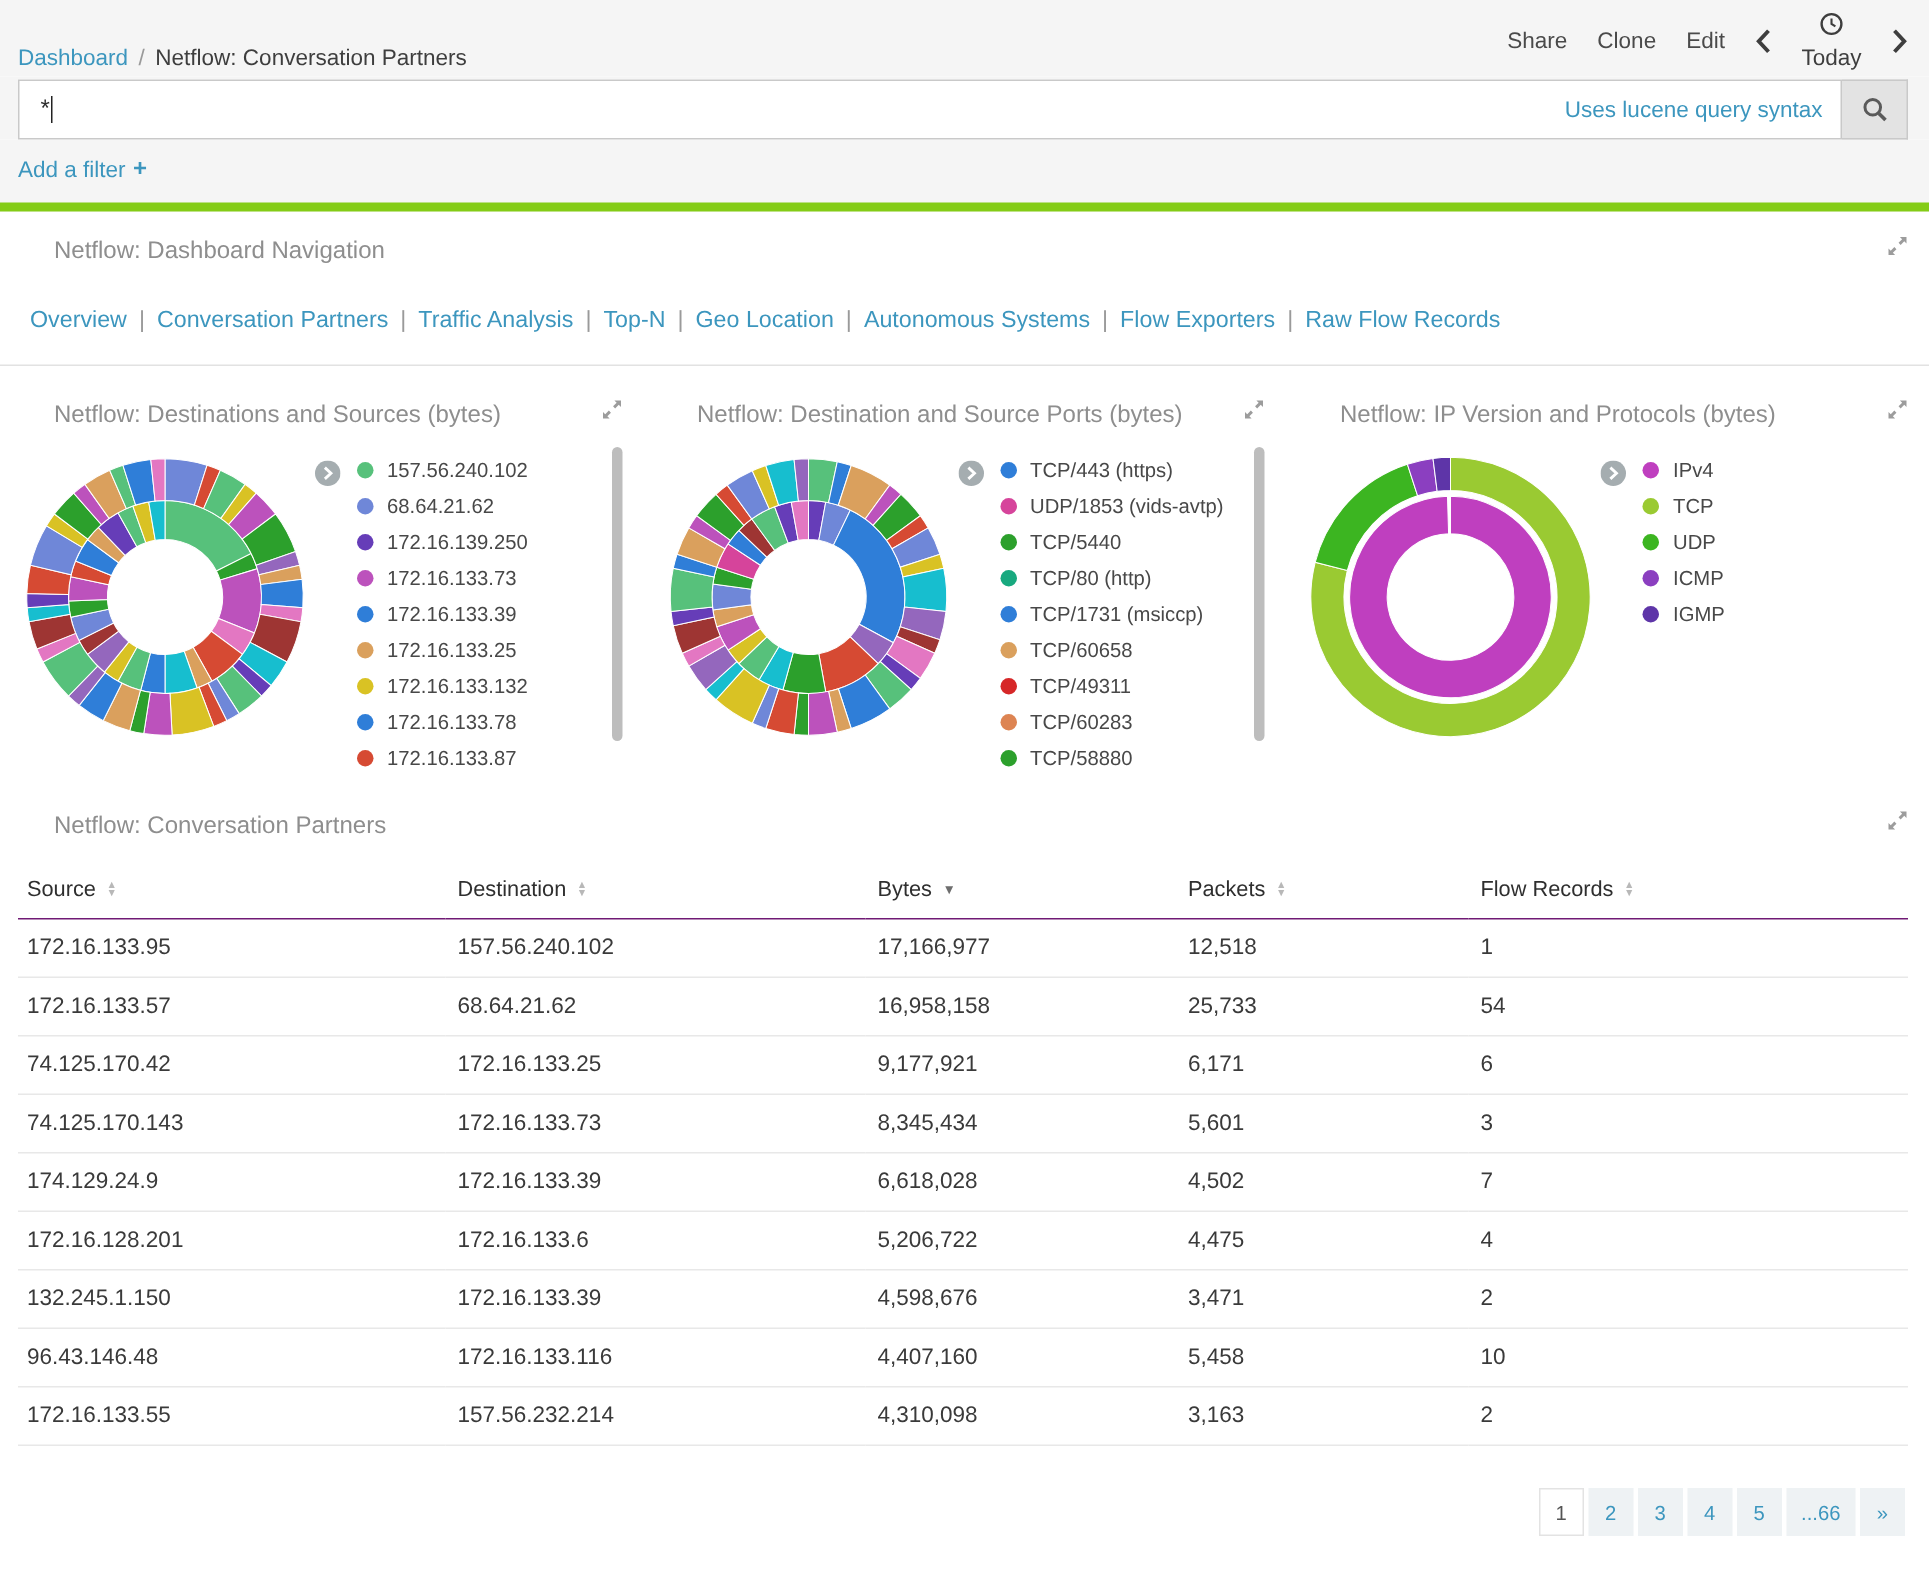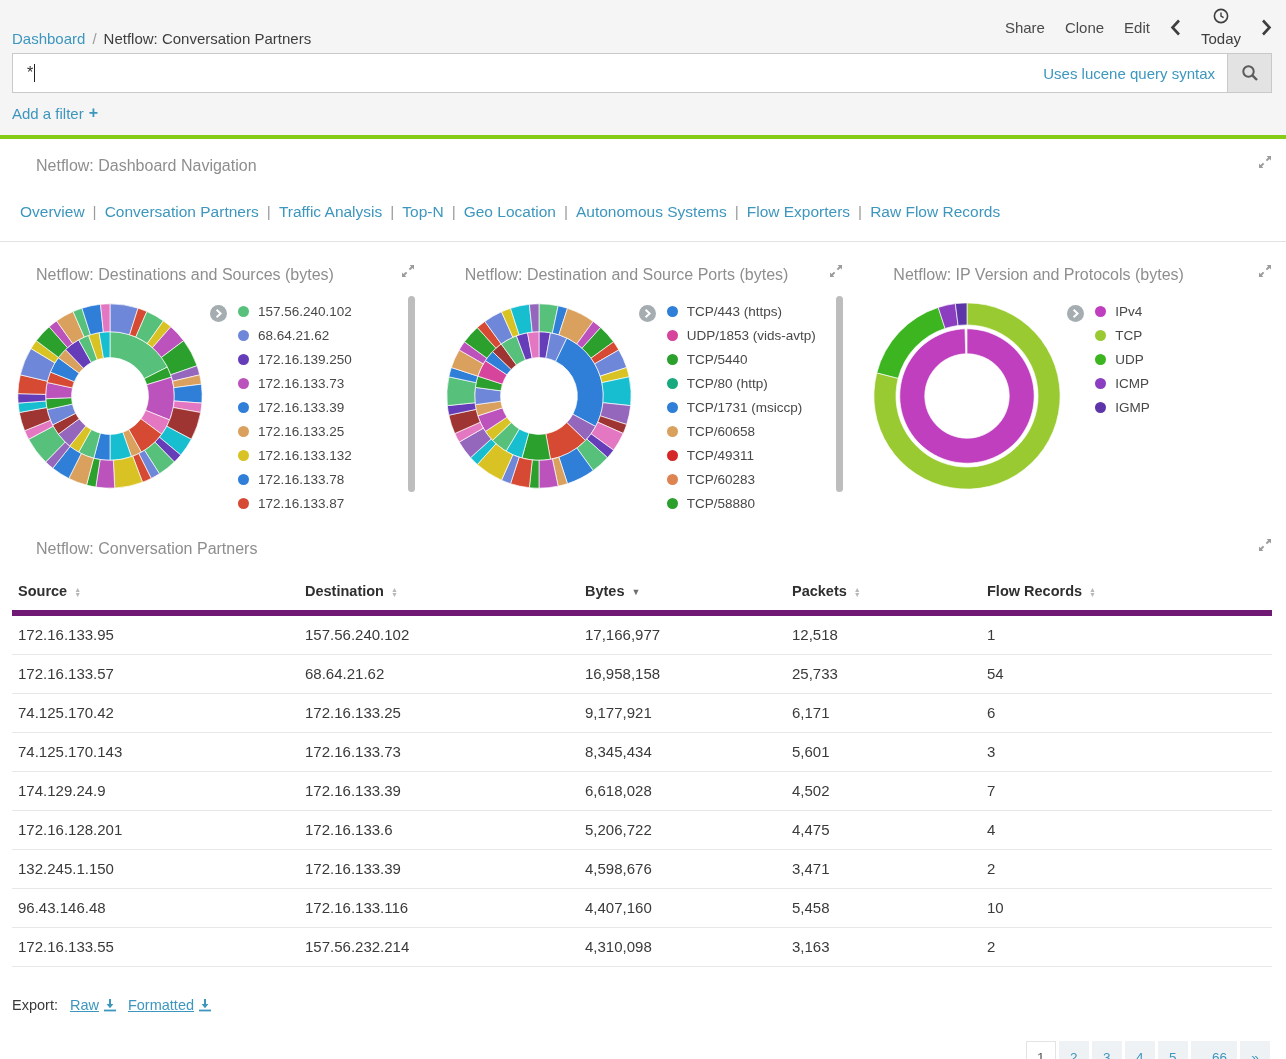--- a/index.html
+++ b/index.html
@@ -40,21 +40,21 @@
   .text-caret { display:inline-block; width:1px; height:18px; background:#222; margin-left:1px; }
   .lucene-link { position:absolute; right:12px; font-size:15px; }
   .search-btn {
     width:44px; height:40px; border:1px solid #c9c9c9; border-left:none;
     background:#e3e3e3; display:flex; align-items:center; justify-content:center; cursor:pointer;
   }
 
   
   .filter-bar {
     background:#f5f5f5; padding:11px 12px 13px;
-    border-bottom:4px solid #84cc16; font-size:15px;
+    border-bottom:6px solid #84cc16; font-size:15px;
   }
   .add-filter { display:inline-flex; gap:5px; align-items:center; }
   .add-filter .plus { font-weight:bold; font-size:16px; }
 
   
   .panel { padding:8px 14px 0 12px; position:relative; }
   .panel-head { display:flex; justify-content:space-between; align-items:flex-start;margin-left:24px; }
   .panel-title { font-size:16px; font-weight:normal; color:#8e8e8e; margin:10px 0 0; }
   .expand-icon { cursor:pointer; margin-top:8px; line-height:0; }
 
@@ -74,22 +74,22 @@
   .legend-label { font-size:13.5px; color:#484848; white-space:nowrap; }
   .legend-scrollbar {
     position:absolute; right:0; top:8px; width:7px; height:196px;
     background:#bdbdbd; border-radius:4px; cursor:pointer;
   }
 
   
   .table-panel { margin-top:2px; padding-bottom:12px; }
   table { width:100%; border-collapse:collapse; margin-top:14px; table-layout:fixed; }
   th {
-    text-align:left; font-size:14.5px; color:#2f2f2f; font-weight:bold;
-    padding:11px 8px; border-bottom:6px solid #701a75; cursor:pointer;
+    text-align:left; font-size:14.5px; color:#2f2f2f; font-weight:normal;
+    padding:11px 8px; border-bottom:1px solid #701a75; cursor:pointer;
   }
   td { font-size:15px; color:#3a3a3a; padding:10px 8px 11px; border-bottom:1px solid #e8e8e8; }
   th:first-child, td:first-child { padding-left:6px; }
   .sorts {
     display:inline-flex; flex-direction:column; margin-left:7px;
     vertical-align:middle; color:#b8b8b8; font-size:7px; line-height:5px;
   }
   .sorts i { font-style:normal; }
   .sort-desc { margin-left:7px; color:#6e6e6e; font-size:9px; vertical-align:middle; }
 
@@ -562,37 +562,20 @@
           <tr>
             <td>172.16.133.55</td>
             <td>157.56.232.214</td>
             <td>4,310,098</td>
             <td>3,163</td>
             <td>2</td>
           </tr>
         </tbody>
     </table>
 
-    <div class="export-row">
-      <span>Export:</span>
-      <a>
-        <span>Raw</span>
-        <svg width="12" height="13" viewBox="0 0 12 13">
-            <path d="M5 0 h2 v5 h2.4 L6 9.2 2.6 5 H5 Z" fill="#3c96be"></path>
-            <rect y="10.6" width="12" height="1.8" fill="#3c96be"></rect>
-          </svg>
-      </a>
-      <a>
-        <span>Formatted</span>
-        <svg width="12" height="13" viewBox="0 0 12 13">
-            <path d="M5 0 h2 v5 h2.4 L6 9.2 2.6 5 H5 Z" fill="#3c96be"></path>
-            <rect y="10.6" width="12" height="1.8" fill="#3c96be"></rect>
-          </svg>
-      </a>
-    </div>
 
     <div class="pagination">
         <button class="page-btn active">1</button>
         <button class="page-btn">2</button>
         <button class="page-btn">3</button>
         <button class="page-btn">4</button>
         <button class="page-btn">5</button>
         <button class="page-btn">...66</button>
         <button class="page-btn">»</button>
       </div>

